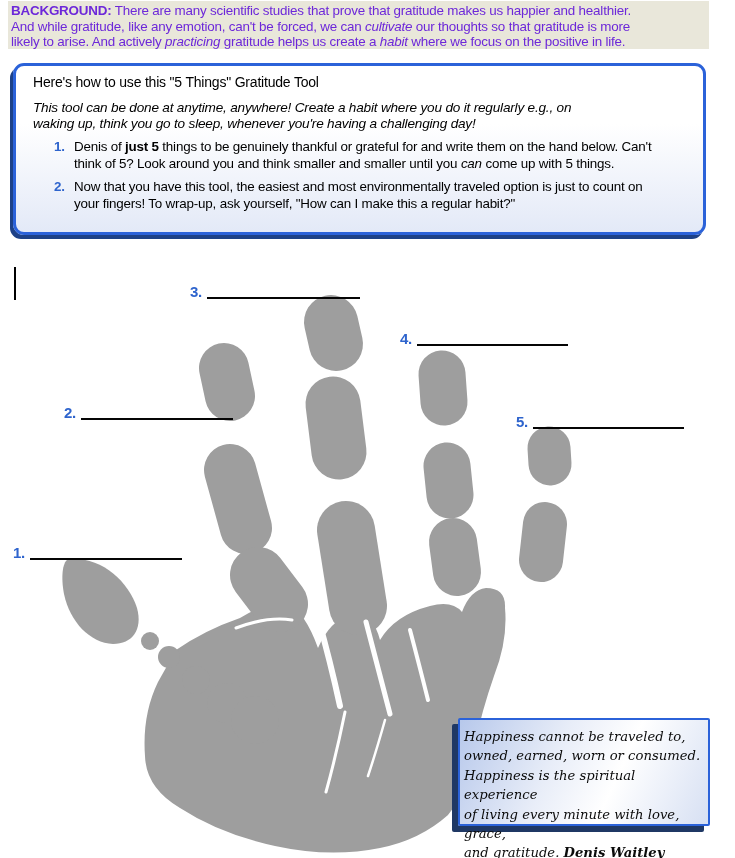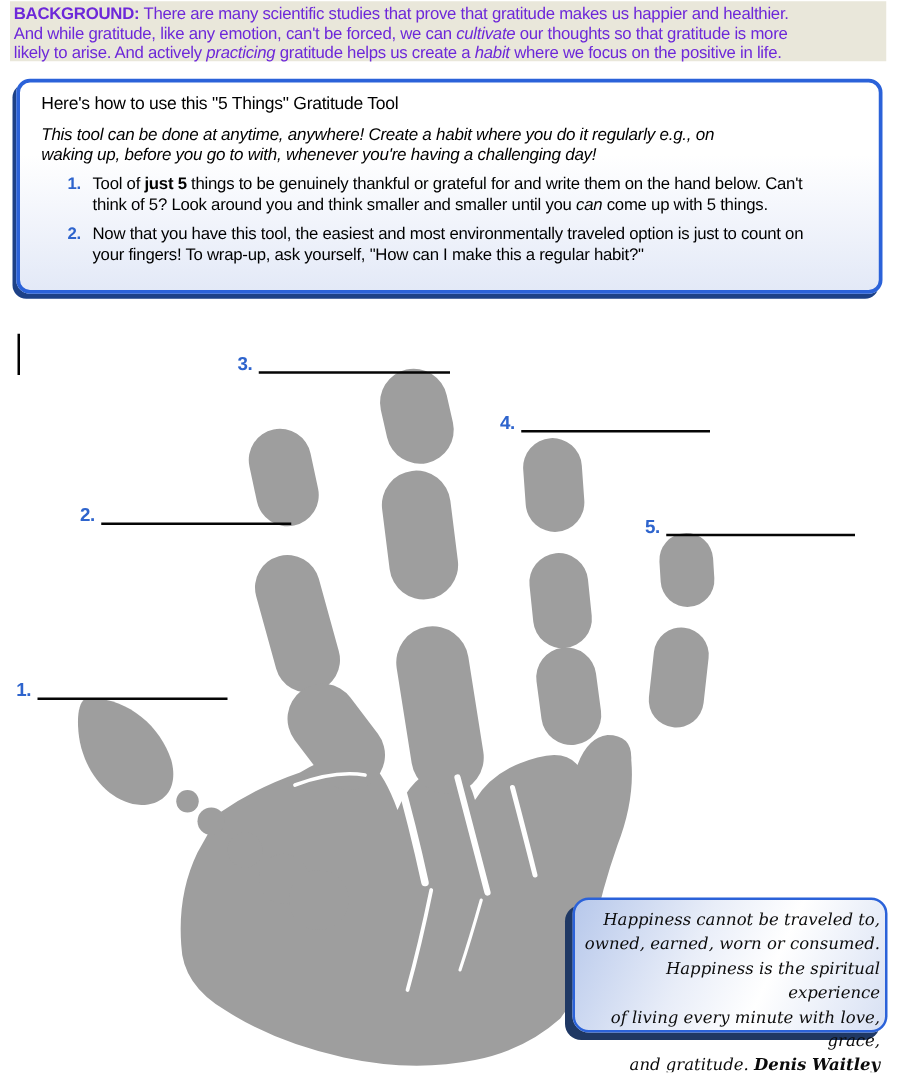--- a/index.html
+++ b/index.html
@@ -43,42 +43,42 @@
   .alabel .num{color:#2e64cd;font-weight:700;font-size:15px;line-height:15px;letter-spacing:-0.3px;margin-right:5px;}
   .alabel .ln{border-bottom:2.6px solid #050505;height:14px;}
   #al1{left:13px;top:544px;}  #al1 .ln{width:152px;}
   #al2{left:64px;top:404px;}  #al2 .ln{width:152px;}
   #al3{left:190px;top:283px;} #al3 .ln{width:153px;}
   #al4{left:400px;top:330px;} #al4 .ln{width:151px;}
   #al5{left:516px;top:413px;} #al5 .ln{width:151px;}
   
   #quote{
     position:absolute;left:458px;top:718px;width:240px;height:92px;
-    border:2.5px solid #2b62d9;border-radius:13px;
+    border:2.5px solid #2b62d9;border-radius:2px;
     background:linear-gradient(115deg,#b7c8eb 0%,#e8edf8 38%,#ffffff 62%,#d7e0f3 100%);
     box-shadow:-6px 6px 0 #1f3864;
     padding:7px 4px 5px 4px;
-    text-align:right;
+    text-align:left;
     font-family:"DejaVu Serif","Liberation Serif",serif;
     font-size:13.2px;line-height:19.4px;color:#0b0b0b;
   }
 </style>
 </head>
 <body>
 
 <div id="page">
 
   <div id="banner"><span class="run-b">BACKGROUND:</span><span> There are many scientific studies that prove that gratitude makes us happier and healthier.</span><br><span>And while gratitude, like any emotion, can't be forced, we can </span><span class="run-i">cultivate</span><span> our thoughts so that gratitude is more</span><br><span>likely to arise. And actively </span><span class="run-i">practicing</span><span> gratitude helps us create a </span><span class="run-i">habit</span><span> where we focus on the positive in life.</span></div>
 
   <div id="instr">
     <div class="title">Here's how to use this "5 Things" Gratitude Tool</div>
-    <div class="intro"><span class="run-i">This tool can be done at anytime, anywhere! Create a habit where you do it regularly e.g., on</span><br><span class="run-i">waking up, before you go to with, whenever you're having a challenging day!</span></div>
+    <div class="intro"><span class="run-i">This tool can be done at anytime, anywhere! Create a habit where you do it regularly e.g., on</span><br><span class="run-i">waking up, think you go to sleep, whenever you're having a challenging day!</span></div>
     <div class="item">
       <span class="num">1.</span>
-      <span class="itxt"><span>Tool of </span><span class="run-b">just 5</span><span> things to be genuinely thankful or grateful for and write them on the hand below. Can't</span><br><span>think of 5? Look around you and think smaller and smaller until you </span><span class="run-i">can</span><span> come up with 5 things.</span></span>
+      <span class="itxt"><span>Denis of </span><span class="run-b">just 5</span><span> things to be genuinely thankful or grateful for and write them on the hand below. Can't</span><br><span>think of 5? Look around you and think smaller and smaller until you </span><span class="run-i">can</span><span> come up with 5 things.</span></span>
     </div>
     <div class="item">
       <span class="num">2.</span>
       <span class="itxt"><span>Now that you have this tool, the easiest and most environmentally traveled option is just to count on</span><br><span>your fingers! To wrap-up, ask yourself, "How can I make this a regular habit?"</span></span>
     </div>
   </div>
 
   <div id="cursor"></div>
 
   <svg id="hand" viewBox="0 0 735 858">

